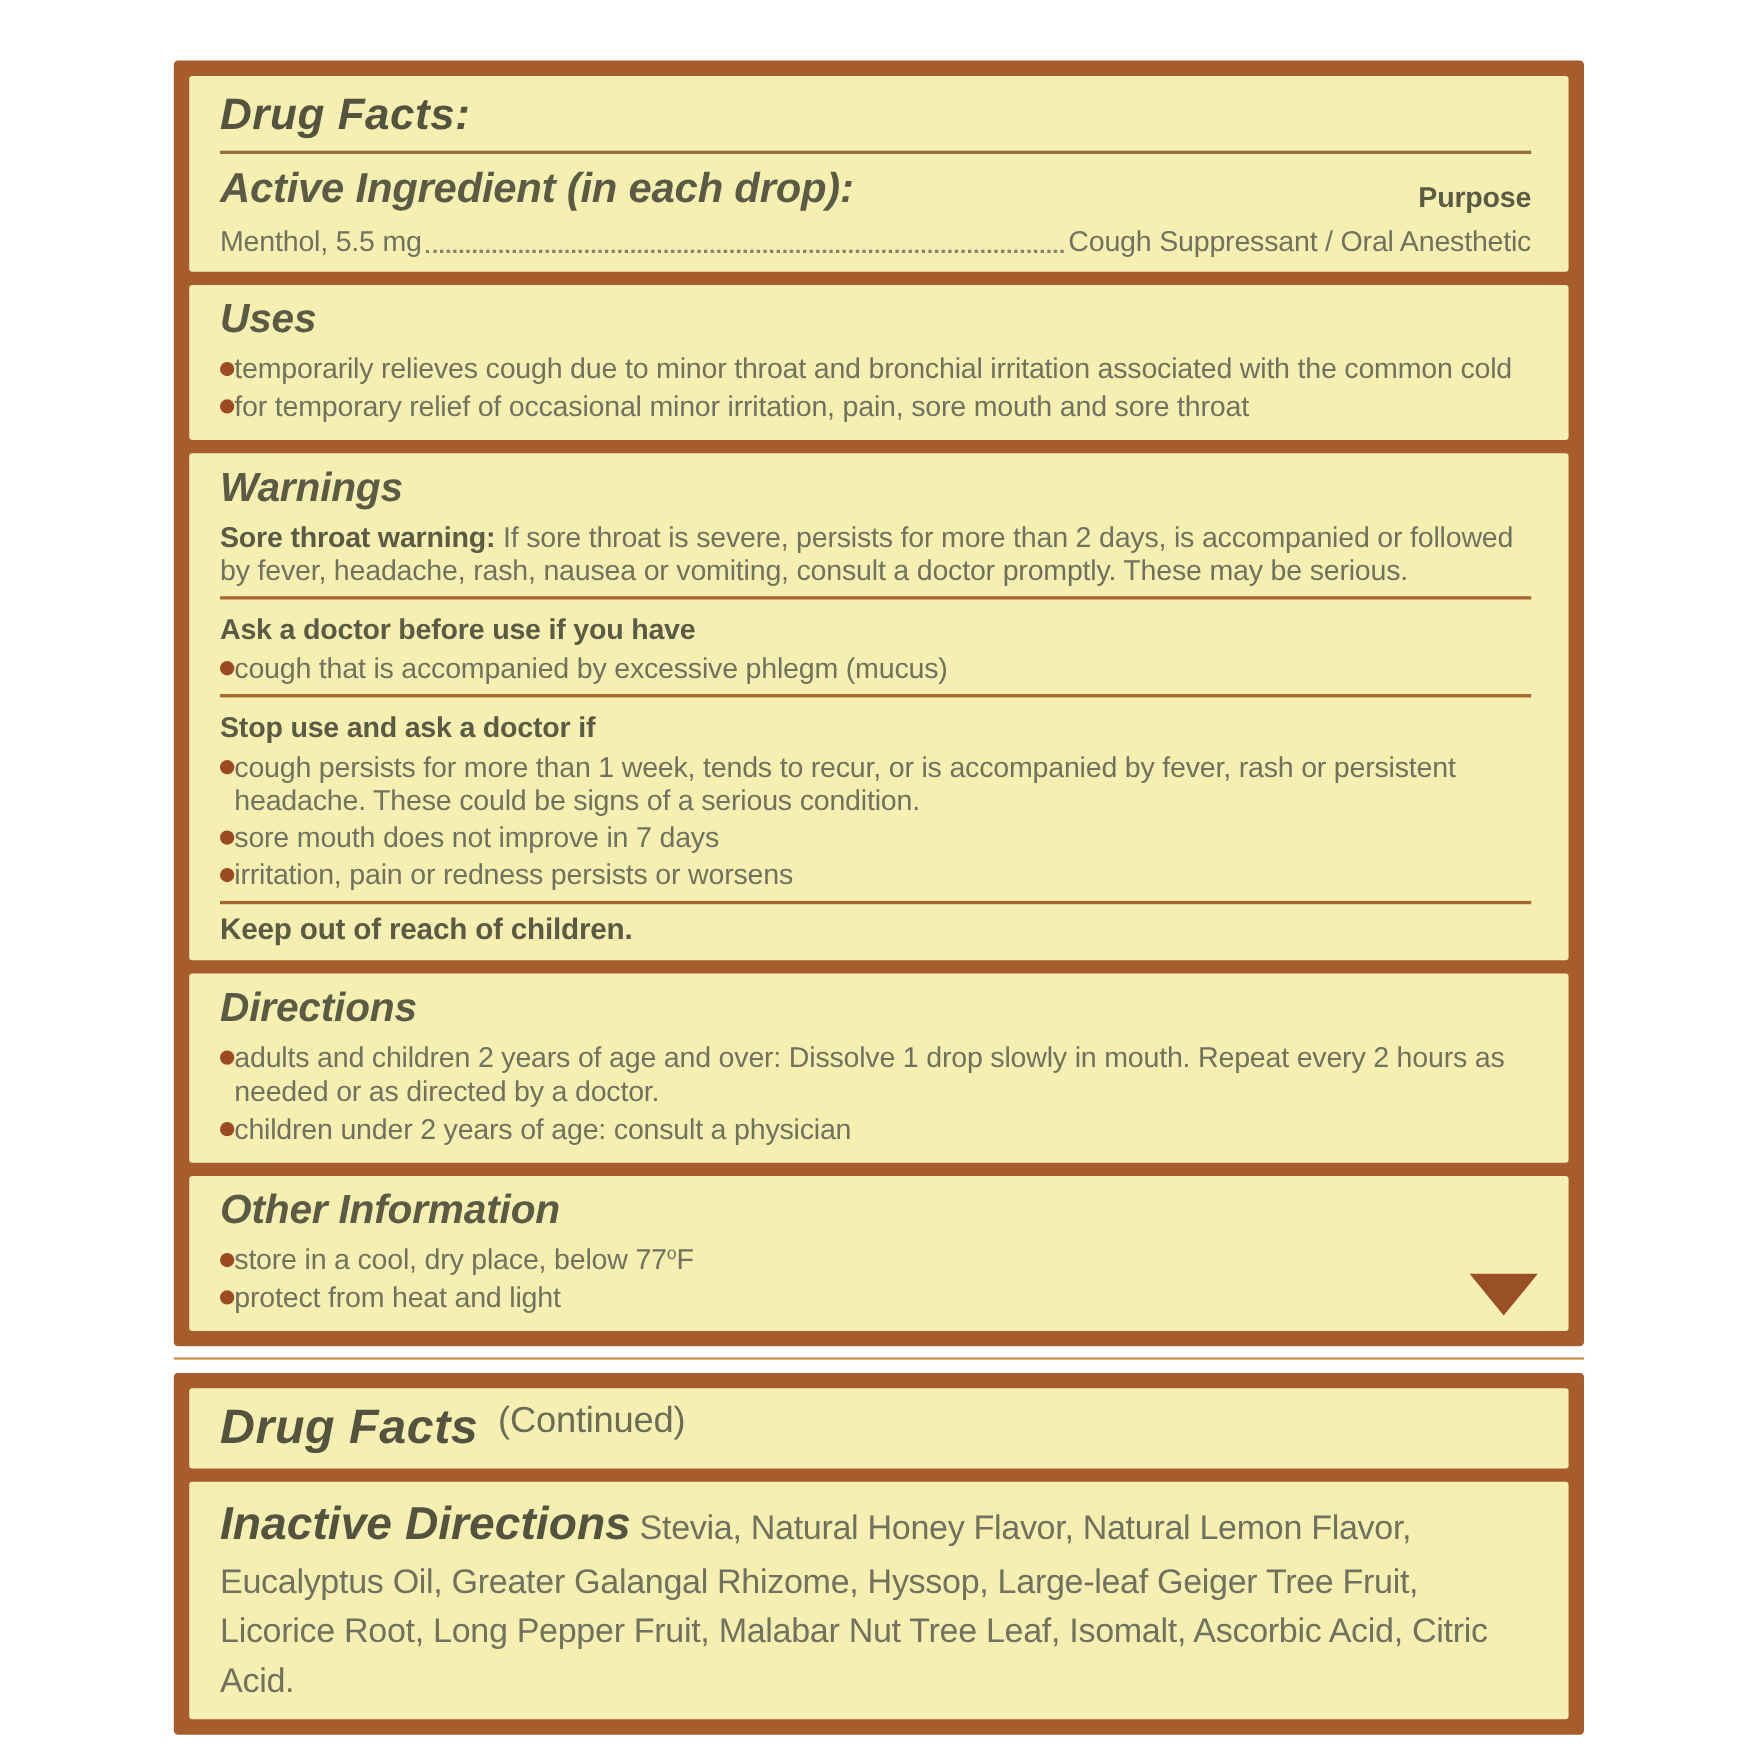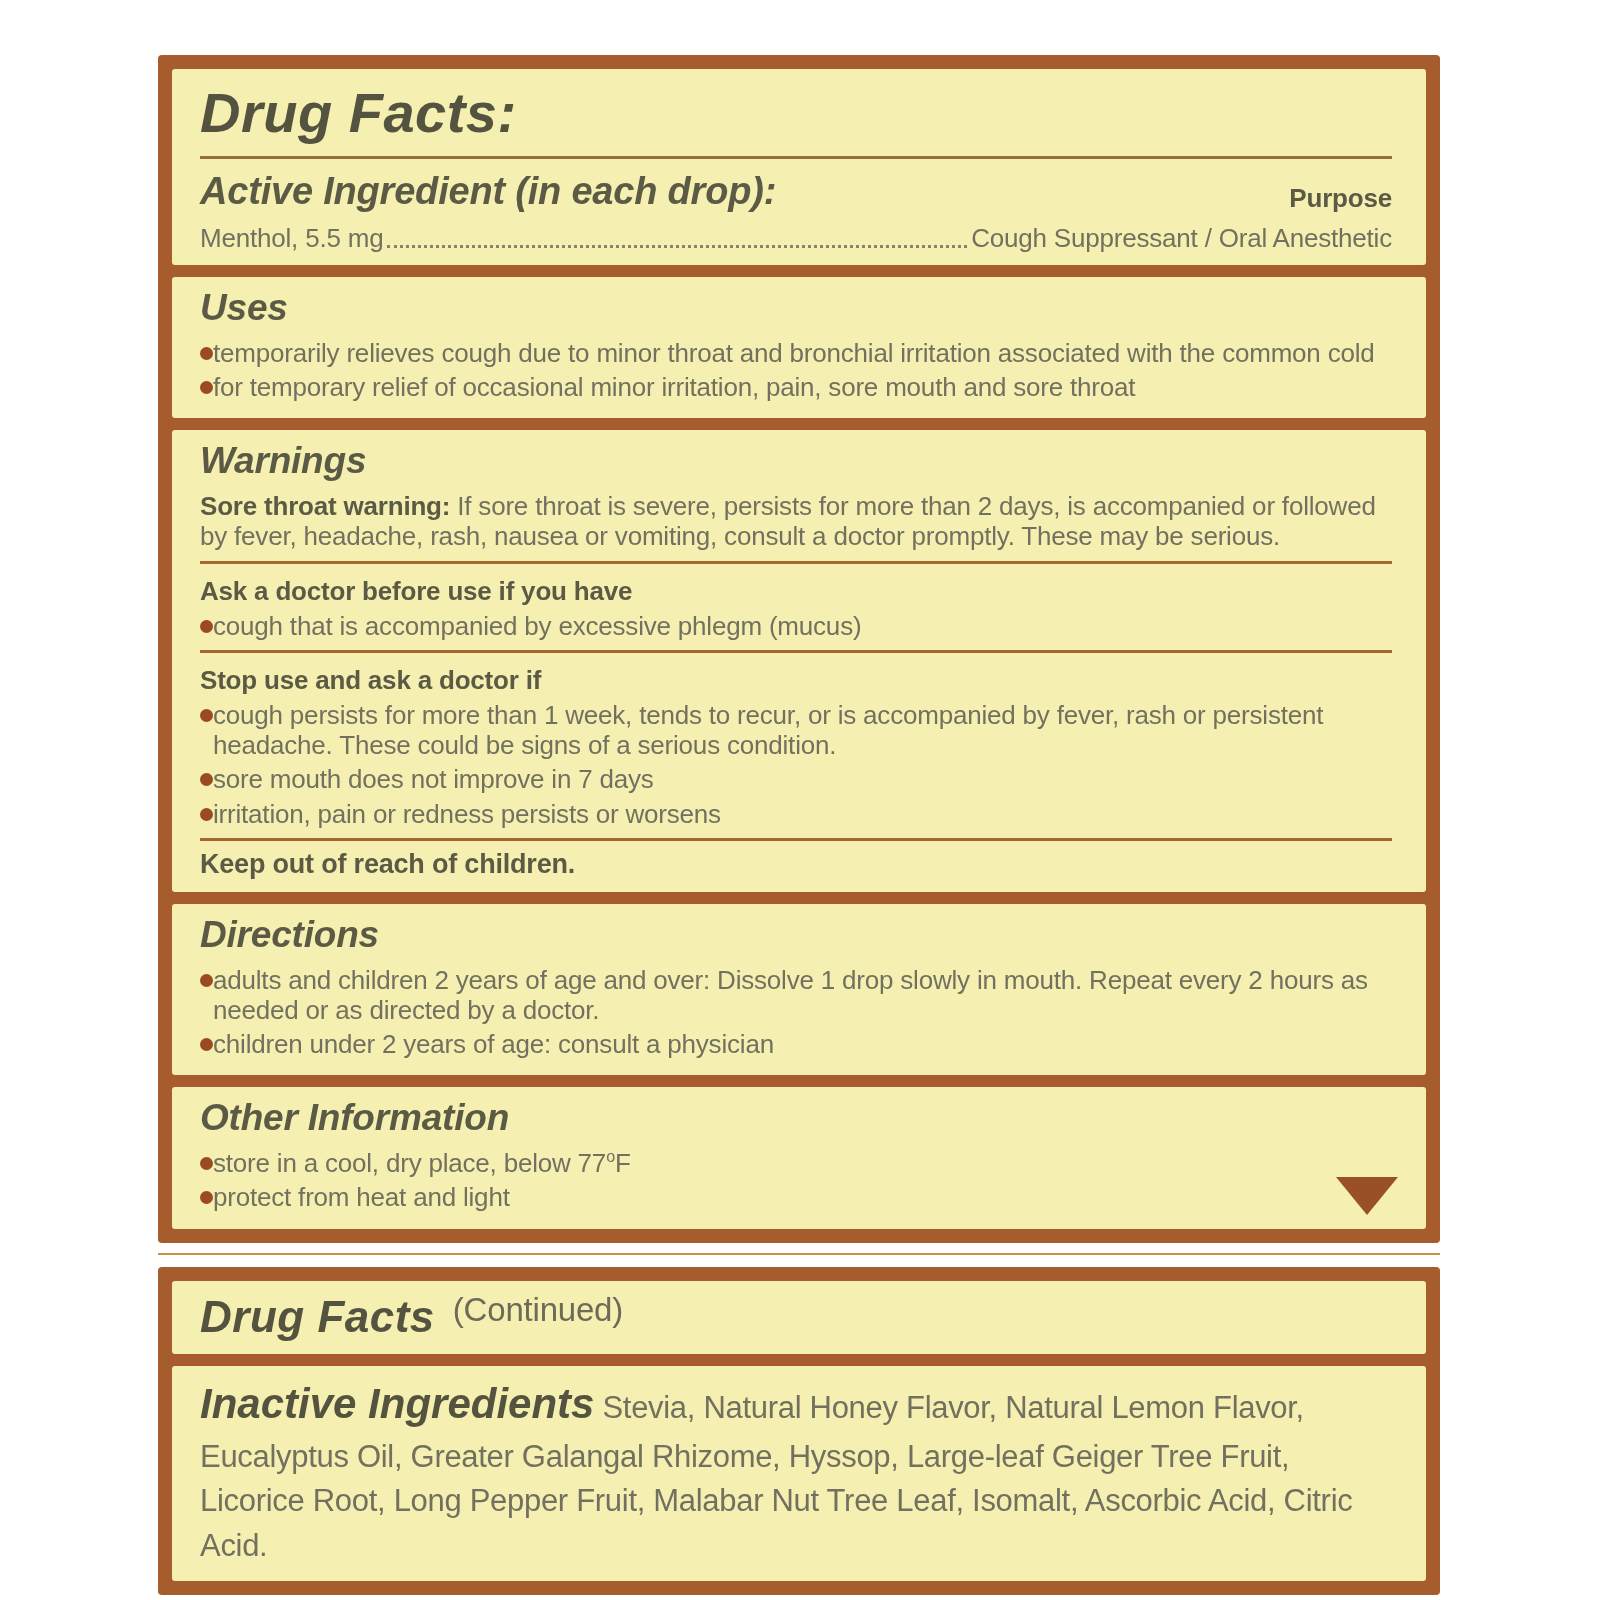--- a/index.html
+++ b/index.html
@@ -27,21 +27,21 @@
     background: #f6efb2;
     border-radius: 3px;
     padding: 8px 34px 12px 28px;
     color: #72715f;
     font-size: 26px;
     line-height: 1.16;
     letter-spacing: -0.2px;
   }
   
   .main-title {
-    font-size: 56px;
+    font-size: 40px;
     font-weight: bold;
     font-style: italic;
     color: #54533f;
     margin: 4px 0 10px 0;
     letter-spacing: 0.5px;
   }
   .title-rule {
     border: none;
     border-top: 3px solid #96703a;
     margin: 0 0 10px 0;
@@ -269,18 +269,18 @@
   </div>
 
   <div class="panel panel2">
 
     <section class="box title2-box">
       <span class="df2-title">Drug Facts</span>
       <span class="df2-cont">(Continued)</span>
     </section>
 
     <section class="box runon-box">
-      <p><span class="runon-heading">Inactive Ingredients</span><span>Stevia, Natural Honey Flavor, Natural Lemon Flavor, Eucalyptus Oil, Greater Galangal Rhizome, Hyssop, Large-leaf Geiger Tree Fruit, Licorice Root, Long Pepper Fruit, Malabar Nut Tree Leaf, Isomalt, Ascorbic Acid, Citric Acid.</span></p>
+      <p><span class="runon-heading">Inactive Directions</span><span>Stevia, Natural Honey Flavor, Natural Lemon Flavor, Eucalyptus Oil, Greater Galangal Rhizome, Hyssop, Large-leaf Geiger Tree Fruit, Licorice Root, Long Pepper Fruit, Malabar Nut Tree Leaf, Isomalt, Ascorbic Acid, Citric Acid.</span></p>
     </section>
 
   </div>
 
 </div>
 
 </body></html>

